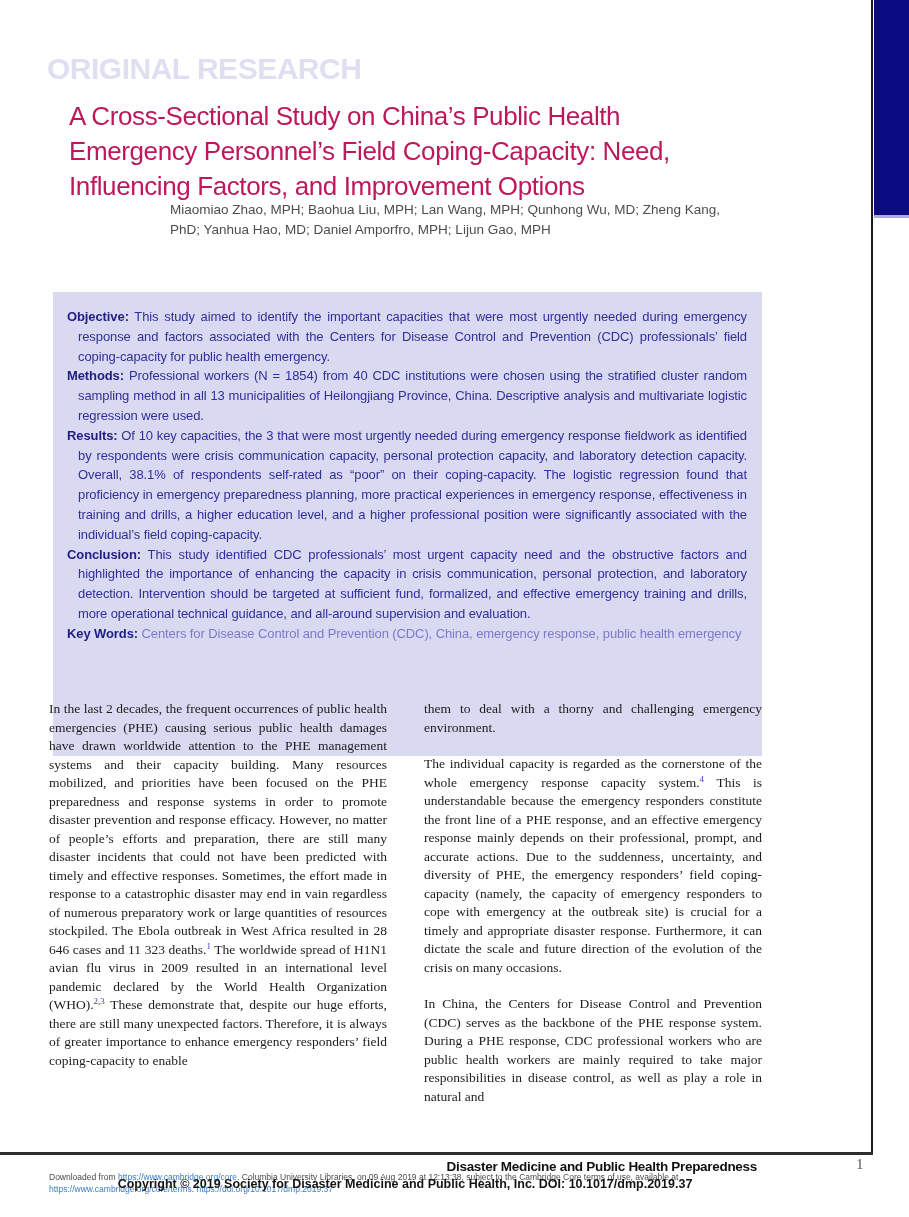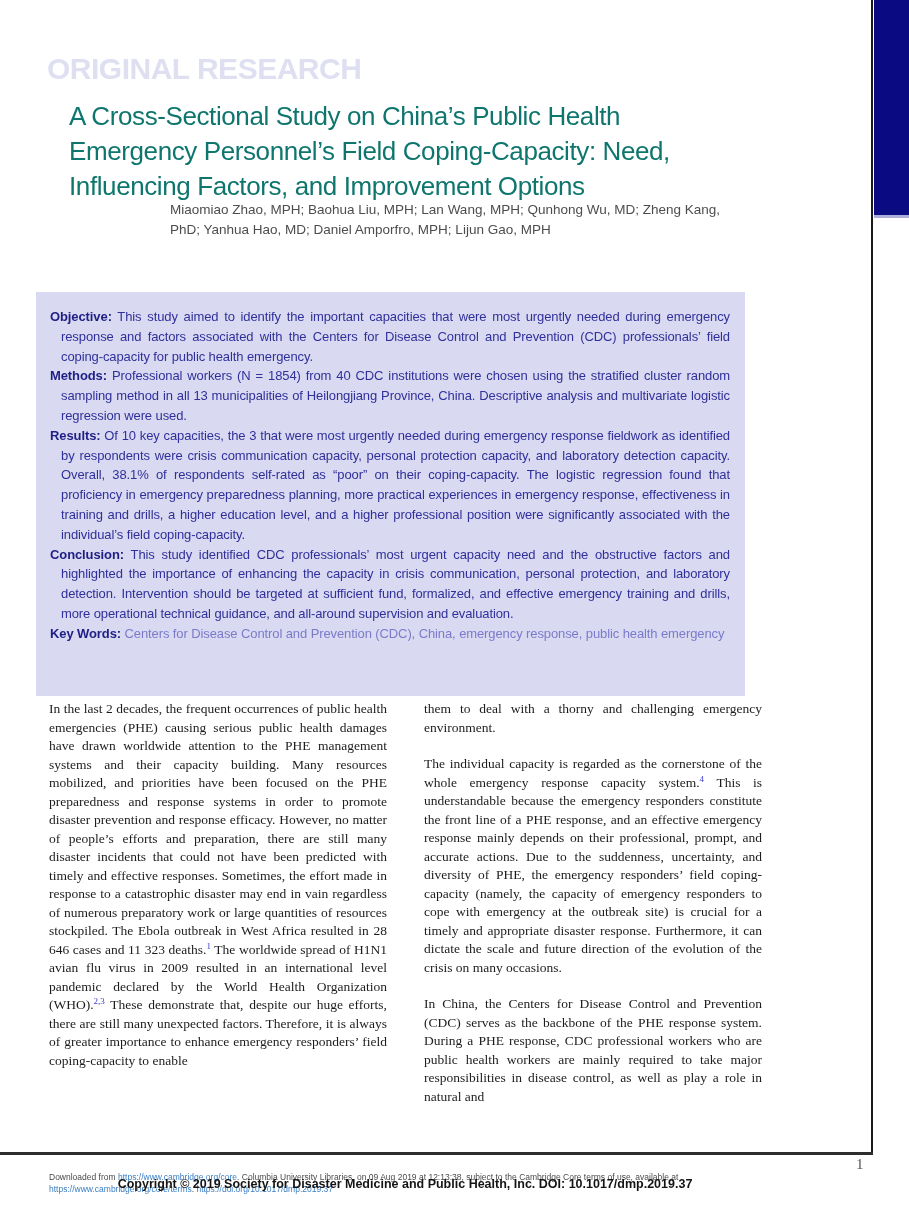--- a/index.html
+++ b/index.html
@@ -36,43 +36,43 @@
     letter-spacing: -0.5px;
     color: #dfdff2;
   }
   .title {
     position: absolute;
     left: 69px; top: 99px;
     width: 720px;
     font-size: 26px; font-weight: normal;
     letter-spacing: -0.4px;
     line-height: 35px;
-    color: #0f766e;
+    color: #be185d;
   }
   .authors {
     position: absolute;
     left: 170px; top: 200px;
     width: 610px;
     font-size: 13.5px;
     line-height: 20px;
     color: #4d4d4d;
   }
 
   
   .abstract-label {
     position: absolute;
     left: 67px; top: 256px;
     font-size: 30px; font-weight: bold;
     letter-spacing: -0.5px;
     color: #c6d0ce;
   }
   .abstract-box {
     position: absolute;
-    left: 36px; top: 292px;
-    width: 709px; height: 404px;
+    left: 53px; top: 292px;
+    width: 709px; height: 464px;
     background: #d9d9f2;
     padding: 15px 15px 16px 14px;
     overflow: hidden;
     font-size: 13px;
     line-height: 19.8px;
     letter-spacing: -0.1px;
     text-align: justify;
     color: #30309a;
   }
   .abstract-box p {
@@ -189,20 +189,21 @@
       <p><span>In the last 2 decades, the frequent occurrences of public health emergencies (PHE) causing serious public health damages have drawn worldwide attention to the PHE management systems and their capacity building. Many resources mobilized, and priorities have been focused on the PHE preparedness and response systems in order to promote disaster prevention and response efficacy. However, no matter of people’s efforts and preparation, there are still many disaster incidents that could not have been predicted with timely and effective responses. Sometimes, the effort made in response to a catastrophic disaster may end in vain regardless of numerous preparatory work or large quantities of resources stockpiled. The Ebola outbreak in West Africa resulted in 28 646 cases and 11 323 deaths.</span><sup>1</sup><span> The worldwide spread of H1N1 avian flu virus in 2009 resulted in an international level pandemic declared by the World Health Organization (WHO).</span><sup>2,3</sup><span> These demonstrate that, despite our huge efforts, there are still many unexpected factors. Therefore, it is always of greater importance to enhance emergency responders’ field coping-capacity to enable</span></p>
     </div>
     <div class="col">
       <p>them to deal with a thorny and challenging emergency environment.</p>
       <p><span>The individual capacity is regarded as the cornerstone of the whole emergency response capacity system.</span><sup>4</sup><span> This is understandable because the emergency responders constitute the front line of a PHE response, and an effective emergency response mainly depends on their professional, prompt, and accurate actions. Due to the suddenness, uncertainty, and diversity of PHE, the emergency responders’ field coping-capacity (namely, the capacity of emergency responders to cope with emergency at the outbreak site) is crucial for a timely and appropriate disaster response. Furthermore, it can dictate the scale and future direction of the evolution of the crisis on many occasions.</span></p>
       <p>In China, the Centers for Disease Control and Prevention (CDC) serves as the backbone of the PHE response system. During a PHE response, CDC professional workers who are public health workers are mainly required to take major responsibilities in disease control, as well as play a role in natural and</p>
     </div>
   </div>
 
   <div class="footer-rule"></div>
+  <div class="journal-name">Disaster Medicine and Public Health Preparedness</div>
   <div class="page-number">1</div>
 
   <div class="download-note">
     <div><span>Downloaded from </span><a href="#">https://www.cambridge.org/core</a><span>. Columbia University Libraries, on 09 Aug 2019 at 12:13:38, subject to the Cambridge Core terms of use, available at</span></div>
     <div><a href="#">https://www.cambridge.org/core/terms</a><span>. </span><a href="#">https://doi.org/10.1017/dmp.2019.37</a></div>
   </div>
 
   <div class="copyright-line">Copyright © 2019 Society for Disaster Medicine and Public Health, Inc. DOI: 10.1017/dmp.2019.37</div>
 
 </div>

